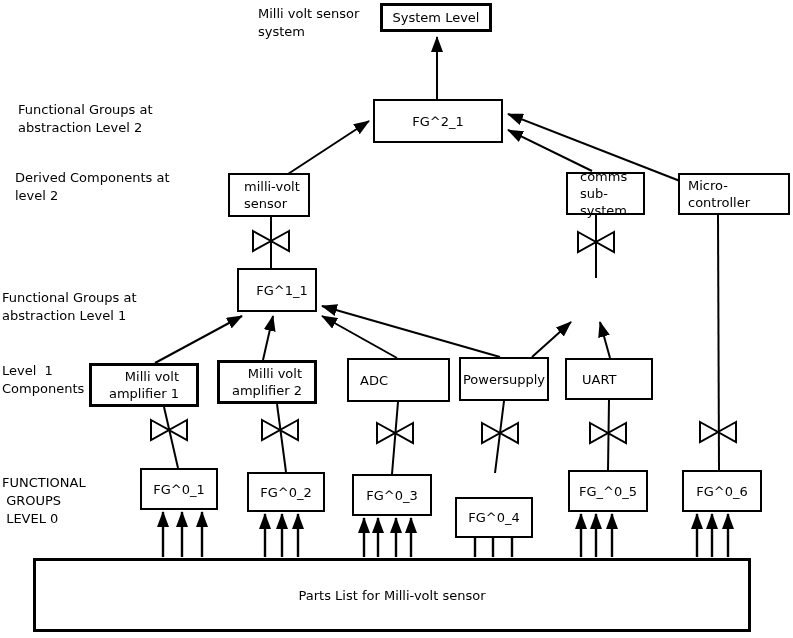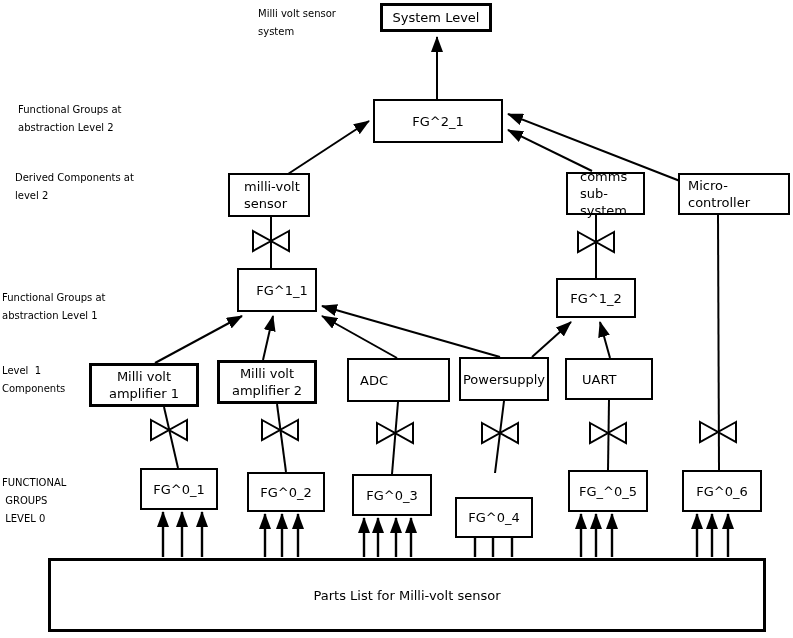--- a/index.html
+++ b/index.html
@@ -5,26 +5,26 @@
   html,body{margin:0;padding:0;background:#ffffff;}
   .canvas{
     position:relative;width:793px;height:638px;background:#ffffff;
     font-family:"DejaVu Sans","Liberation Sans",sans-serif;color:#000;
     overflow:hidden;
   }
   .wires{position:absolute;left:0;top:0;width:793px;height:638px;}
   .node{
     position:absolute;border:2px solid #000;background:#fff;
     display:flex;align-items:center;justify-content:center;
-    font-size:13px;line-height:17px;white-space:pre-wrap;text-align:center;
+    font-size:13px;line-height:17px;white-space:pre-wrap;text-align:right;
     box-sizing:border-box;
   }
   .node.al{justify-content:flex-start;text-align:left;}
   .note{
-    position:absolute;font-size:10px;line-height:18px;white-space:pre-wrap;
+    position:absolute;font-size:13px;line-height:18px;white-space:pre-wrap;
   }
   .b3{border-width:3px;}
 </style>
 </head>
 <body>
 
 <div class="canvas">
 
   <svg class="wires" width="793" height="638" viewBox="0 0 793 638">
     <defs>
@@ -107,32 +107,31 @@
   <div class="node" style="left:373px;top:99px;width:130px;height:44px;">FG^2_1</div>
 
   <div class="node al" style="left:228px;top:173px;width:82px;height:44px;padding-left:14px;">milli-volt
 sensor</div>
   <div class="node al" style="left:566px;top:172px;width:79px;height:43px;padding-left:12px;">comms
 sub-system</div>
   <div class="node al" style="left:678px;top:173px;width:112px;height:42px;padding-left:8px;">Micro-
 controller</div>
 
   <div class="node" style="left:237px;top:268px;width:80px;height:44px;padding-left:10px;">FG^1_1</div>
-  <div class="node" style="left:556px;top:278px;width:80px;height:40px;">FG^1_2</div>
 
   <div class="node b3" style="left:89px;top:363px;width:110px;height:44px;">Milli volt
 amplifier 1</div>
   <div class="node b3" style="left:217px;top:360px;width:100px;height:44px;">Milli volt
 amplifier 2</div>
   <div class="node al" style="left:347px;top:358px;width:103px;height:44px;padding-left:11px;">ADC</div>
   <div class="node" style="left:459px;top:357px;width:90px;height:44px;">Powersupply</div>
   <div class="node al" style="left:565px;top:358px;width:88px;height:42px;padding-left:15px;">UART</div>
 
   <div class="node" style="left:140px;top:468px;width:78px;height:42px;">FG^0_1</div>
   <div class="node" style="left:247px;top:472px;width:78px;height:40px;">FG^0_2</div>
   <div class="node" style="left:352px;top:474px;width:80px;height:42px;">FG^0_3</div>
   <div class="node" style="left:455px;top:473px;width:78px;height:41px;margin-top:24px;">FG^0_4</div>
   <div class="node" style="left:568px;top:470px;width:80px;height:42px;">FG_^0_5</div>
   <div class="node" style="left:682px;top:470px;width:80px;height:42px;">FG^0_6</div>
 
-  <div class="node b3" style="left:48px;top:558px;width:718px;height:74px;">Parts List for Milli-volt sensor</div>
+  <div class="node b3" style="left:33px;top:558px;width:718px;height:74px;">Parts List for Milli-volt sensor</div>
 
 </div>
 
 </body></html>

